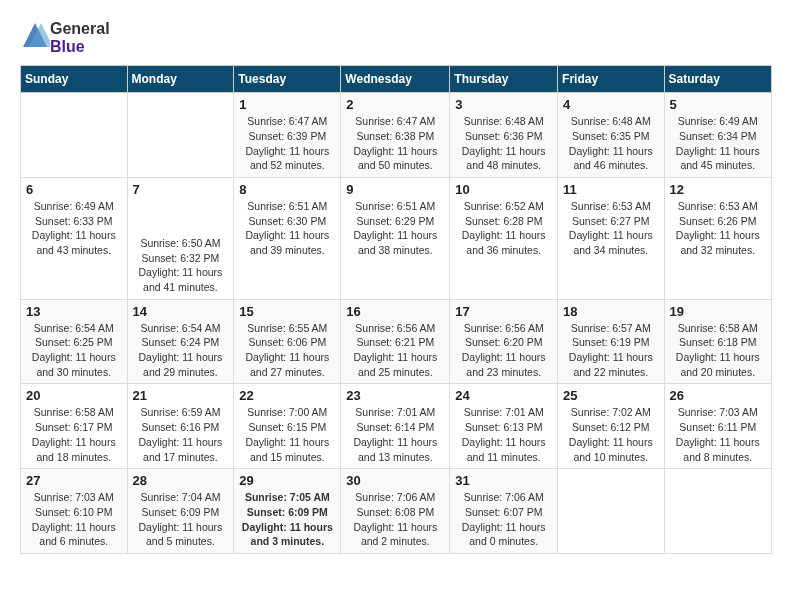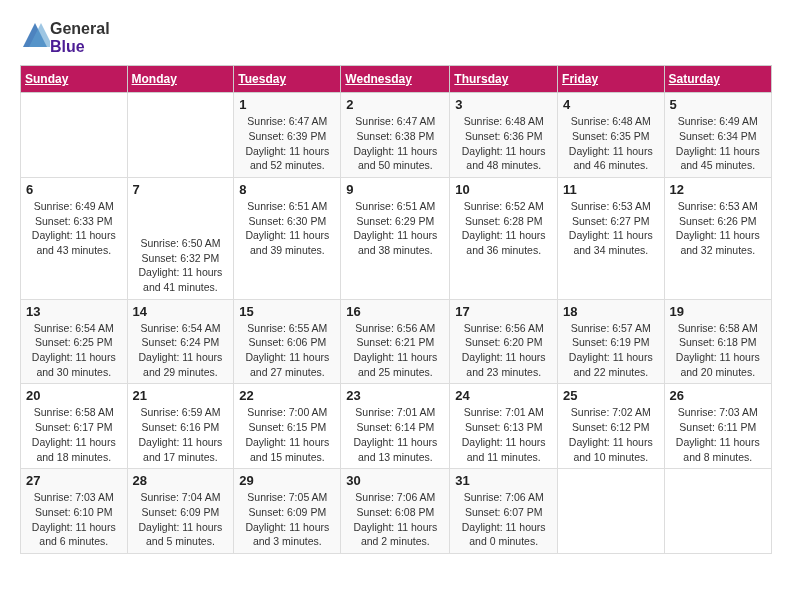--- a/index.html
+++ b/index.html
@@ -50,23 +50,22 @@
     .location {
       font-size: 14px;
       color: #555;
     }
     table {
       width: 100%;
       border-collapse: collapse;
       font-size: 11px;
     }
     thead tr {
-      background-color: #be185d;
+      background-color: #0c4a6e;
       color: white;
-      text-decoration: underline;
     }
     thead th {
       padding: 6px 4px;
       text-align: left;
       font-size: 12px;
       font-weight: bold;
       border: 1px solid #ccc;
     }
     tbody tr {
       vertical-align: top;
@@ -304,21 +303,21 @@
 Daylight: 11 hours and 6 minutes.</div>
         </td>
         <td>
           <span class="day-number">28</span>
           <div class="day-info" style="white-space: pre-line;">Sunrise: 7:04 AM
 Sunset: 6:09 PM
 Daylight: 11 hours and 5 minutes.</div>
         </td>
         <td>
           <span class="day-number">29</span>
-          <div class="day-info" style="white-space: pre-line;">Sunrise: 7:05 AM
+          <div class="day-info" style="white-space: pre-line; font-weight: bold;">Sunrise: 7:05 AM
 Sunset: 6:09 PM
 Daylight: 11 hours and 3 minutes.</div>
         </td>
         <td>
           <span class="day-number">30</span>
           <div class="day-info" style="white-space: pre-line;">Sunrise: 7:06 AM
 Sunset: 6:08 PM
 Daylight: 11 hours and 2 minutes.</div>
         </td>
         <td>

